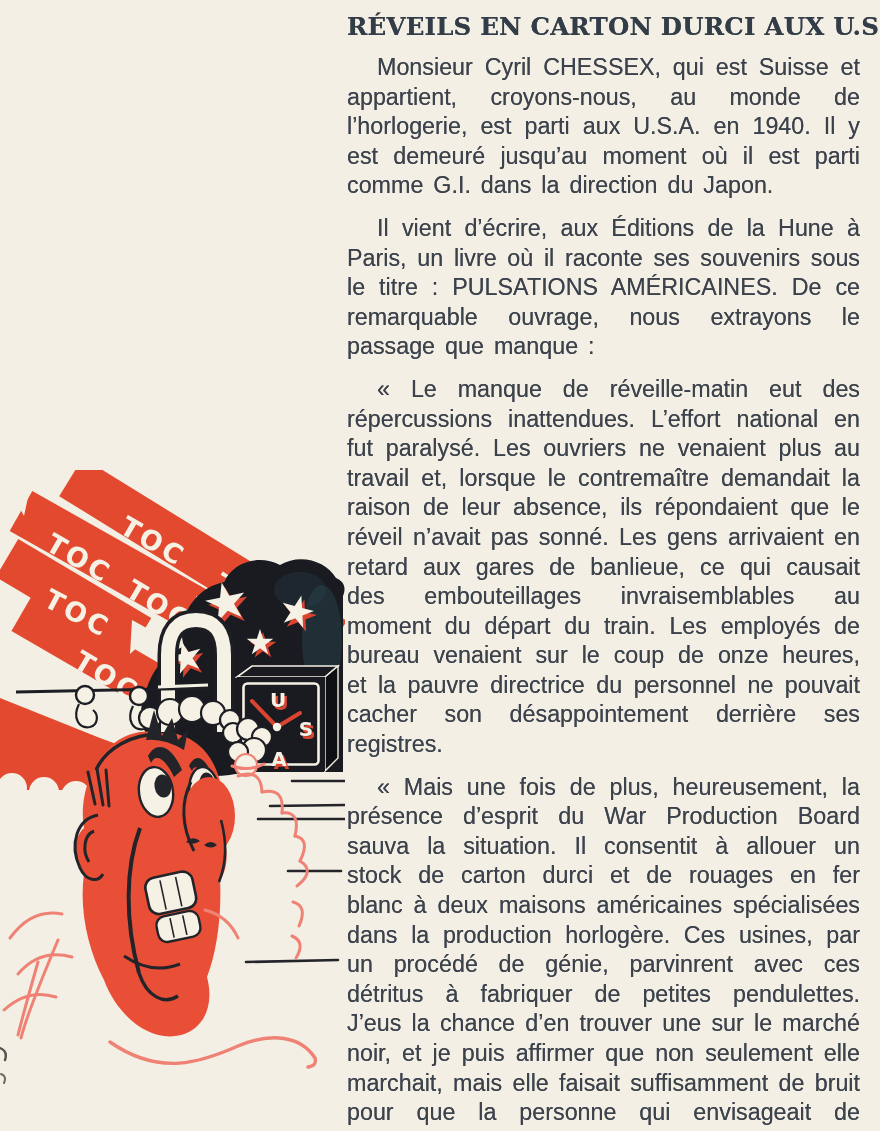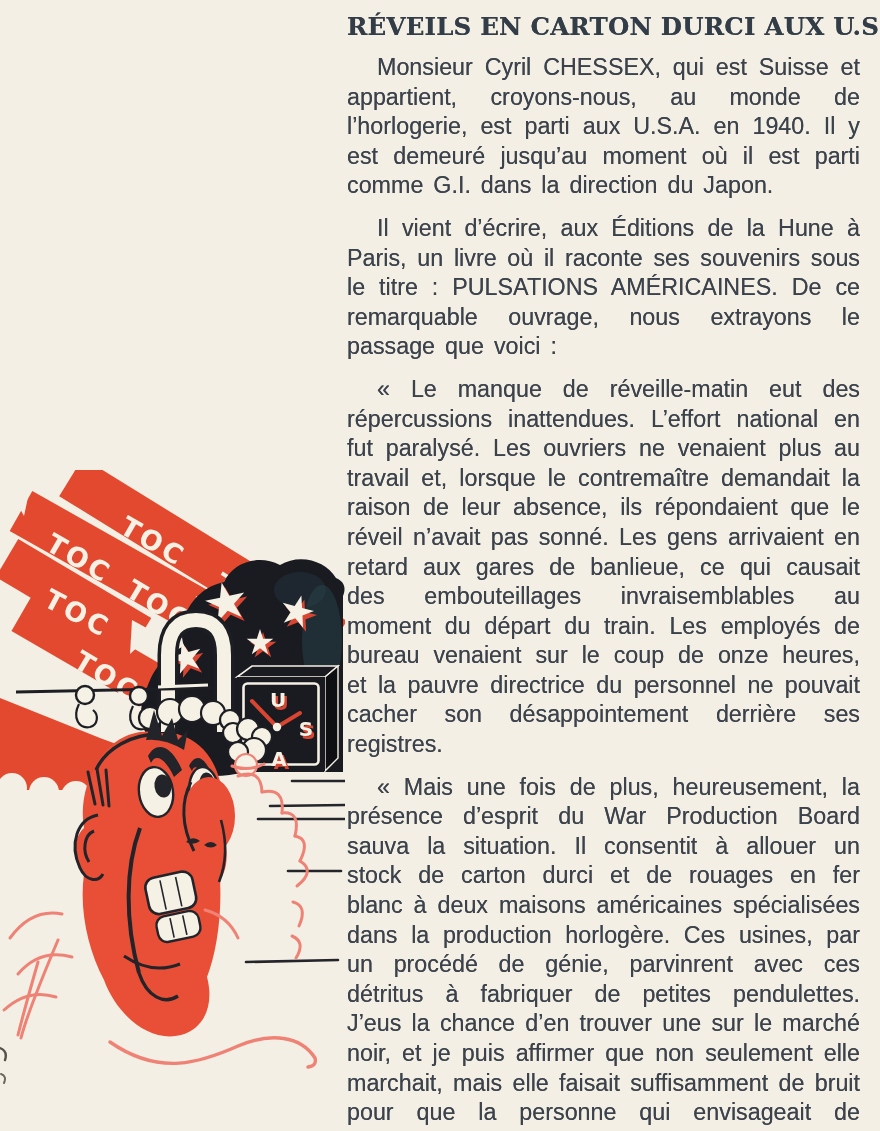--- a/index.html
+++ b/index.html
@@ -259,18 +259,18 @@
 
     <g fill="none" stroke-linecap="round">
       <path d="M0,578 q8,3 5,12" stroke="#55524c" stroke-width="2.4"></path>
       <path d="M1,604 q6,2 3,9" stroke="#6b675f" stroke-width="2"></path>
     </g>
   </svg>
 
   <div class="col">
     <h1 class="title">RÉVEILS EN CARTON DURCI AUX U.S.A.</h1>
     <p class="para">Monsieur Cyril CHESSEX, qui est Suisse et appartient, croyons-nous, au monde de l’horlogerie, est parti aux U.S.A. en 1940. Il y est demeuré jusqu’au moment où il est parti comme G.I. dans la direction du Japon.</p>
-    <p class="para">Il vient d’écrire, aux Éditions de la Hune à Paris, un livre où il raconte ses souvenirs sous le titre : PULSATIONS AMÉRICAINES. De ce remarquable ouvrage, nous extrayons le passage que voici :</p>
+    <p class="para">Il vient d’écrire, aux Éditions de la Hune à Paris, un livre où il raconte ses souvenirs sous le titre : PULSATIONS AMÉRICAINES. De ce remarquable ouvrage, nous extrayons le passage que manque :</p>
     <p class="para">« Le manque de réveille-matin eut des répercussions inattendues. L’effort national en fut paralysé. Les ouvriers ne venaient plus au travail et, lorsque le contremaître demandait la raison de leur absence, ils répondaient que le réveil n’avait pas sonné. Les gens arrivaient en retard aux gares de banlieue, ce qui causait des embouteillages invraisemblables au moment du départ du train. Les employés de bureau venaient sur le coup de onze heures, et la pauvre directrice du personnel ne pouvait cacher son désappointement derrière ses registres.</p>
     <p class="para">« Mais une fois de plus, heureusement, la présence d’esprit du War Production Board sauva la situation. Il consentit à allouer un stock de carton durci et de rouages en fer blanc à deux maisons américaines spécialisées dans la production horlogère. Ces usines, par un procédé de génie, parvinrent avec ces détritus à fabriquer de petites pendulettes. J’eus la chance d’en trouver une sur le marché noir, et je puis affirmer que non seulement elle marchait, mais elle faisait suffisamment de bruit pour que la personne qui envisageait de passer une bonne nuit de sommeil, fût dans l’impossibi-ité de s’endormir. »</p>
   </div>
 
 </div>
 
 </body></html>

